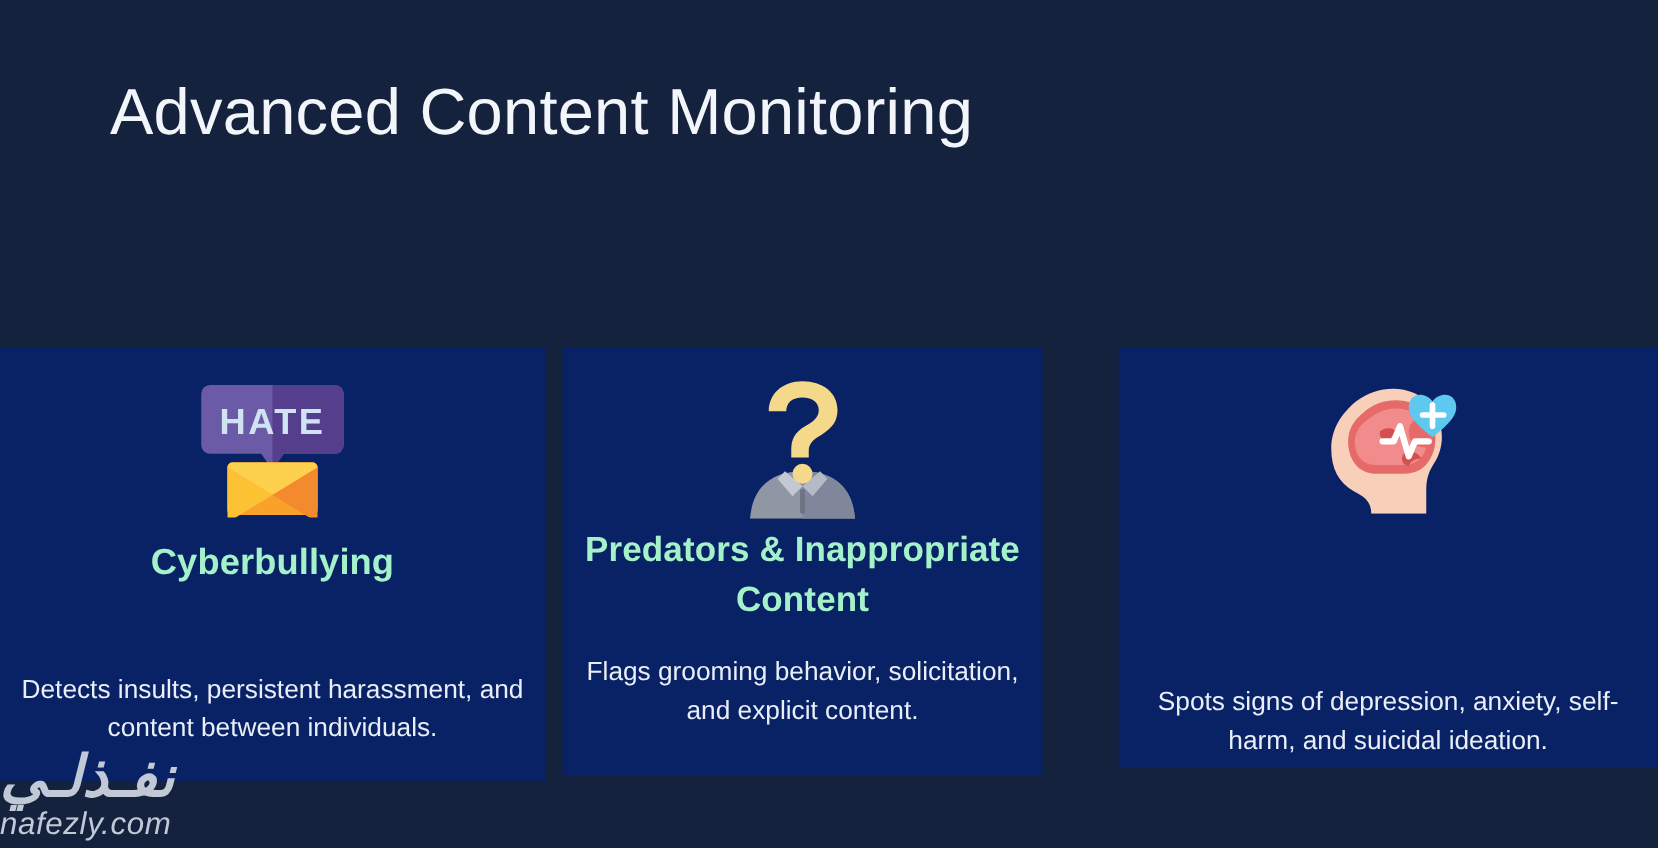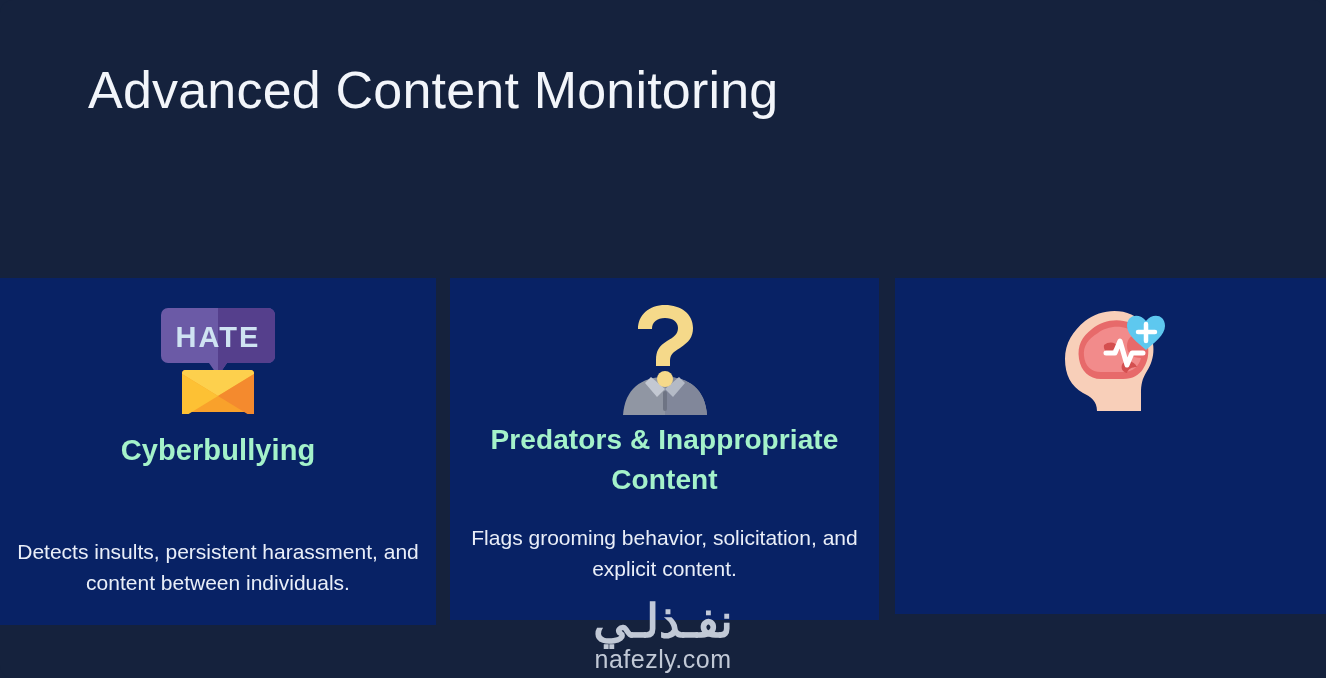--- a/index.html
+++ b/index.html
@@ -38,21 +38,21 @@
     width: 1326px;
     height: 348px;
   }
   .card {
     position: absolute;
     top: 0;
     background: #082265;
     overflow: hidden;
   }
   .card-1 { left: 0px;    width: 436px; height: 347px; }
-  .card-2 { left: 450px;  width: 429px; height: 342px; }
+  .card-2 { left: 450px;  width: 384px; height: 342px; }
   .card-3 { left: 895px;  width: 431px; height: 336px; }
 
   .card-icon {
     position: absolute;
     left: 0;
     right: 0;
     top: 20px;
     height: 122px;
     display: flex;
     align-items: center;
@@ -85,22 +85,23 @@
   }
   .card-1 .card-desc { top: 258px; }
   .card-2 .card-desc { top: 244px; }
   .card-3 .card-desc { top: 268px; }
 
   .watermark {
     position: absolute;
     left: 0;
     right: 0;
     top: 596px;
-    text-align: center;
+    text-align: left;
     pointer-events: none;
+    font-style: italic;
   }
   .wm-ar {
     font-size: 46px;
     font-weight: bold;
     color: #cfd6e2;
     line-height: 50px;
     letter-spacing: 1px;
     opacity: 0.93;
     direction: rtl;
   }
@@ -167,20 +168,21 @@
             <path d="M41 22 c14 -12 38 -12 49 2 c10 12 9 28 2 38 c-4 6 -10 10 -20 10 h-22 c-12 0 -20 -8 -22 -20 c-2 -14 3 -22 13 -30 z" fill="#e76a6a"></path>
             <path d="M47 26 c10 -8 28 -9 38 1 c-6 2 -9 6 -9 12 c0 8 6 12 14 12 c-2 8 -8 14 -18 14 h-22 c-10 0 -16 -6 -17 -16 c-1 -10 4 -17 14 -23 z" fill="#f28b8b"></path>
             <path d="M53 38 c5 -4 12 -3 14 2 c-4 1 -6 3 -6 6 c-5 1 -9 -3 -8 -8 z" fill="#d44f4f"></path>
             <path d="M72 56 c6 -3 12 -1 14 4 c-5 0 -9 2 -10 6 c-5 -1 -7 -6 -4 -10 z" fill="#d44f4f"></path>
             <path d="M55 46 l9 0 5 -12 7 24 5 -12 11 0" fill="none" stroke="#ffffff" stroke-width="5" stroke-linecap="round" stroke-linejoin="round"></path>
             <path d="M95 14 c-6 -8 -19 -7 -19 5 c0 9 11 17 19 24 c8 -7 19 -15 19 -24 c0 -12 -13 -13 -19 -5 z" fill="#5ec8ef"></path>
             <path d="M95 17 v17 M87 25 h17" stroke="#ffffff" stroke-width="4.5" stroke-linecap="round"></path>
           </g>
         </svg>
       </div>
+      <div class="card-desc">Spots signs of depression, anxiety, self-harm, and suicidal ideation.</div>
     </div>
 
   </div>
 
   <div class="watermark">
     <div class="wm-ar">نفـذلـي</div>
     <div class="wm-domain">nafezly.com</div>
   </div>
 
 </div>

